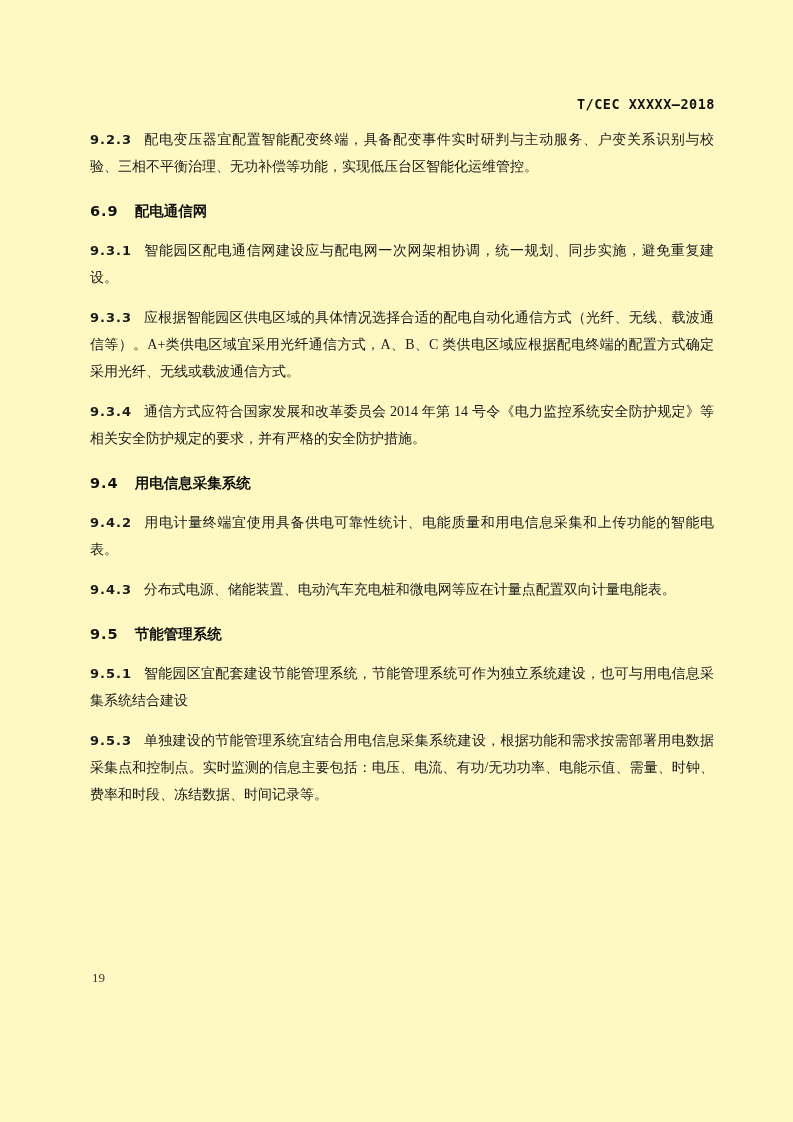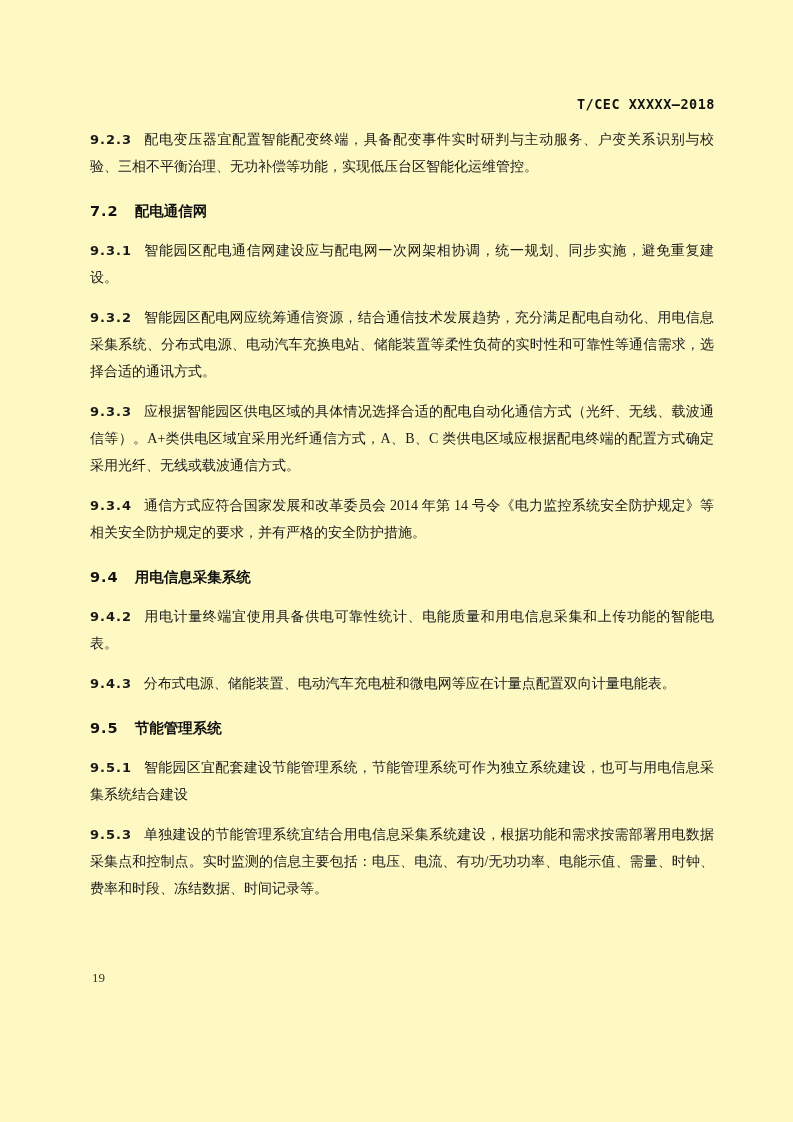--- a/index.html
+++ b/index.html
@@ -73,25 +73,24 @@
 <body>
 
 <div class="page">
 
   <div class="doc-header">T/CEC XXXXX—2018</div>
 
   <div class="content">
 
     <p class="clause"><span class="num">9.2.3</span><span>配电变压器宜配置智能配变终端，具备配变事件实时研判与主动服务、户变关系识别与校验、三相不平衡治理、无功补偿等功能，实现低压台区智能化运维管控。</span></p>
 
-    <div class="sec-heading"><span class="num">7.2</span><span>配电通信网</span></div>
+    <div class="sec-heading"><span class="num">6.9</span><span>配电通信网</span></div>
 
     <p class="clause"><span class="num">9.3.1</span><span>智能园区配电通信网建设应与配电网一次网架相协调，统一规划、同步实施，避免重复建设。</span></p>
 
-    <p class="clause"><span class="num">9.3.2</span><span>智能园区配电网应统筹通信资源，结合通信技术发展趋势，充分满足配电自动化、用电信息采集系统、分布式电源、电动汽车充换电站、储能装置等柔性负荷的实时性和可靠性等通信需求，选择合适的通讯方式。</span></p>
 
     <p class="clause"><span class="num">9.3.3</span><span>应根据智能园区供电区域的具体情况选择合适的配电自动化通信方式（光纤、无线、载波通信等）。A+类供电区域宜采用光纤通信方式，A、B、C 类供电区域应根据配电终端的配置方式确定采用光纤、无线或载波通信方式。</span></p>
 
     <p class="clause"><span class="num">9.3.4</span><span>通信方式应符合国家发展和改革委员会 2014 年第 14 号令《电力监控系统安全防护规定》等相关安全防护规定的要求，并有严格的安全防护措施。</span></p>
 
     <div class="sec-heading"><span class="num">9.4</span><span>用电信息采集系统</span></div>
 
 
     <p class="clause"><span class="num">9.4.2</span><span>用电计量终端宜使用具备供电可靠性统计、电能质量和用电信息采集和上传功能的智能电表。</span></p>
 

